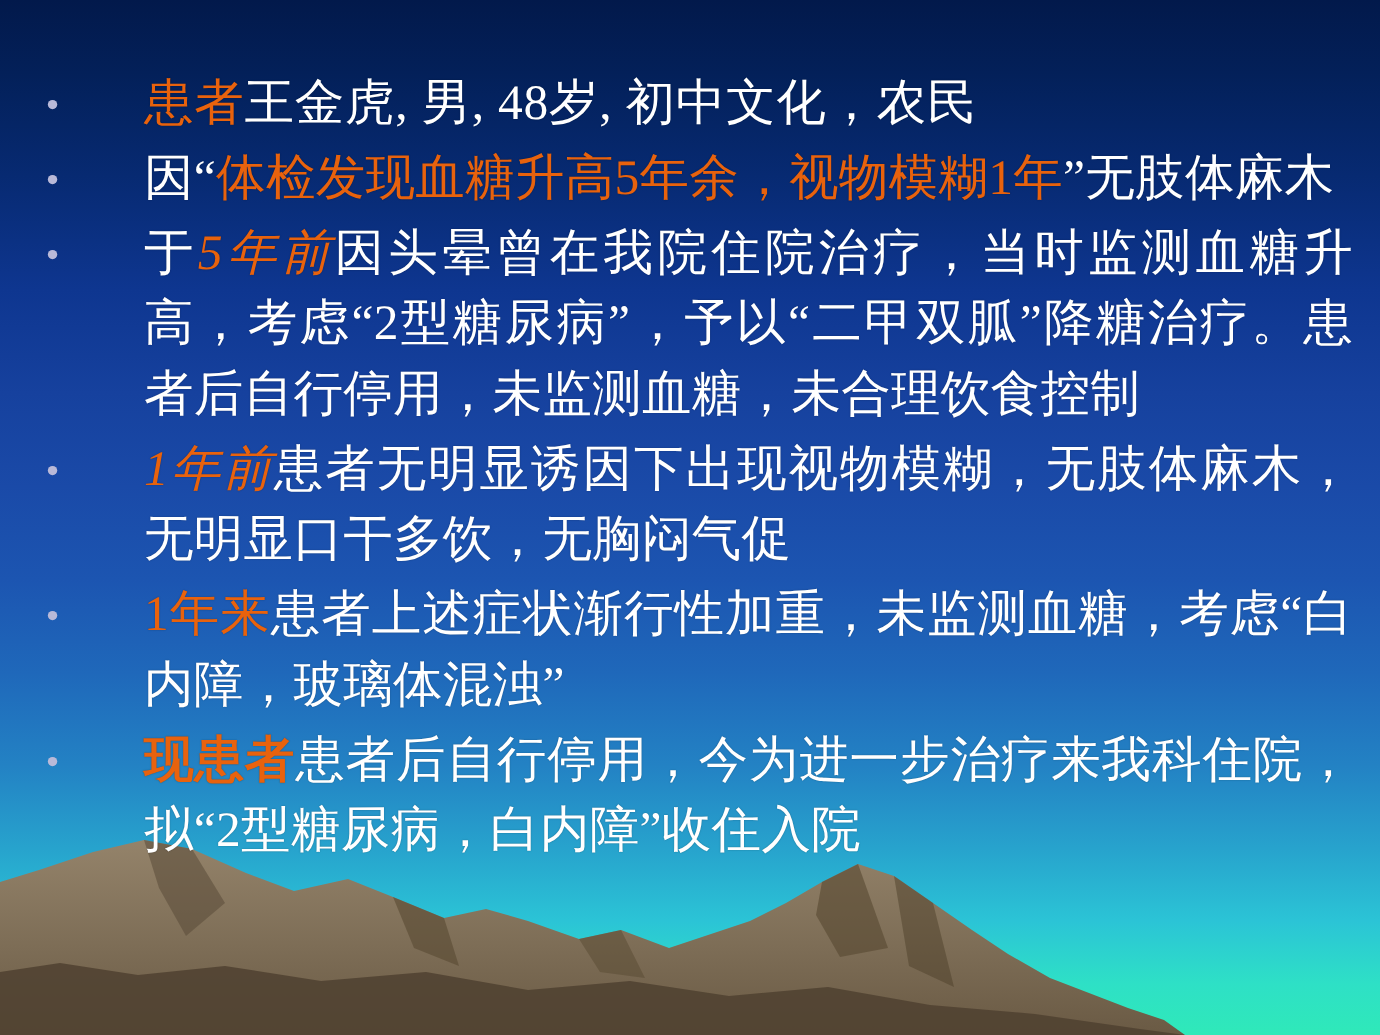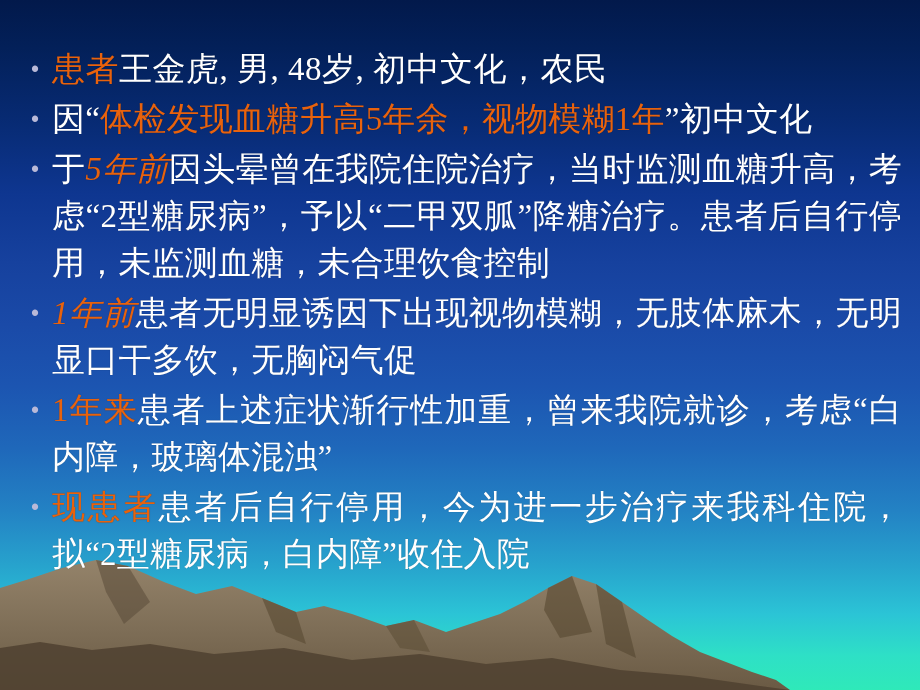--- a/index.html
+++ b/index.html
@@ -53,20 +53,21 @@
   .bullet-text{
     flex:1 1 auto;
     color:#ffffff;
     font-size:33px;
     line-height:47px;
     letter-spacing:0px;
     text-align:justify;
     text-justify:inter-character;
     text-shadow:0 0 1px rgba(0,0,0,.35);
     word-break:break-all;
+    margin-left:44px;
   }
   .hl{color:#e8620d;}
   
   .p0 .bullet-text{letter-spacing:.5px;}
   .p1 .bullet-text{letter-spacing:.2px;}
   .p2 .bullet-text{letter-spacing:.2px;}
   .p3 .bullet-text{letter-spacing:.2px;}
   .p4 .bullet-text{letter-spacing:.2px;}
   .p5 .bullet-text{letter-spacing:.2px;}
 </style>
@@ -104,46 +105,46 @@
     <div class="bullet-row p0">
       <span class="bullet-dot" style="color: rgb(185, 185, 216);">•</span>
       <span class="bullet-text" style="text-align: left; color: rgb(255, 255, 255);">
         <span class="hl" style="color: rgb(232, 98, 13);">患者</span><span>王金虎, 男, 48岁, 初中文化，农民</span>
       </span>
     </div>
 
     <div class="bullet-row p1">
       <span class="bullet-dot" style="color: rgb(185, 185, 216);">•</span>
       <span class="bullet-text" style="color: rgb(255, 255, 255);">
-        <span>因“</span><span class="hl" style="color: rgb(232, 98, 13);">体检发现血糖升高5年余，视物模糊1年</span><span>”初中文化</span>
+        <span>因“</span><span class="hl" style="color: rgb(232, 98, 13);">体检发现血糖升高5年余，视物模糊1年</span><span>”无肢体麻木</span>
       </span>
     </div>
 
     <div class="bullet-row p2">
       <span class="bullet-dot" style="color: rgb(185, 185, 216);">•</span>
       <span class="bullet-text" style="color: rgb(255, 255, 255);">
         <span>于</span><span class="hl" style="color: rgb(232, 98, 13); font-style: italic;">5年前</span><span>因头晕曾在我院住院治疗，当时监测血糖升高，考虑“2型糖尿病”，予以“二甲双胍”降糖治疗。患者后自行停用，未监测血糖，未合理饮食控制</span>
       </span>
     </div>
 
     <div class="bullet-row p3">
       <span class="bullet-dot" style="color: rgb(185, 185, 216);">•</span>
       <span class="bullet-text" style="color: rgb(255, 255, 255);">
         <span class="hl" style="color: rgb(232, 98, 13); font-style: italic;">1年前</span><span>患者无明显诱因下出现视物模糊，无肢体麻木，无明显口干多饮，无胸闷气促</span>
       </span>
     </div>
 
     <div class="bullet-row p4">
       <span class="bullet-dot" style="color: rgb(185, 185, 216);">•</span>
       <span class="bullet-text" style="color: rgb(255, 255, 255);">
-        <span class="hl" style="color: rgb(232, 98, 13);">1年来</span><span>患者上述症状渐行性加重，曾来我院就诊，考虑“白内障，玻璃体混浊”</span>
+        <span class="hl" style="color: rgb(232, 98, 13);">1年来</span><span>患者上述症状渐行性加重，未监测血糖，考虑“白内障，玻璃体混浊”</span>
       </span>
     </div>
 
     <div class="bullet-row p5">
       <span class="bullet-dot" style="color: rgb(185, 185, 216);">•</span>
       <span class="bullet-text" style="color: rgb(255, 255, 255);">
-        <span class="hl" style="color: rgb(232, 98, 13);">现患者</span><span>患者后自行停用，今为进一步治疗来我科住院，拟“2型糖尿病，白内障”收住入院</span>
+        <span class="hl" style="color: rgb(232, 98, 13); font-weight: bold;">现患者</span><span>患者后自行停用，今为进一步治疗来我科住院，拟“2型糖尿病，白内障”收住入院</span>
       </span>
     </div>
 
   </div>
 </div>
 
 </body></html>

